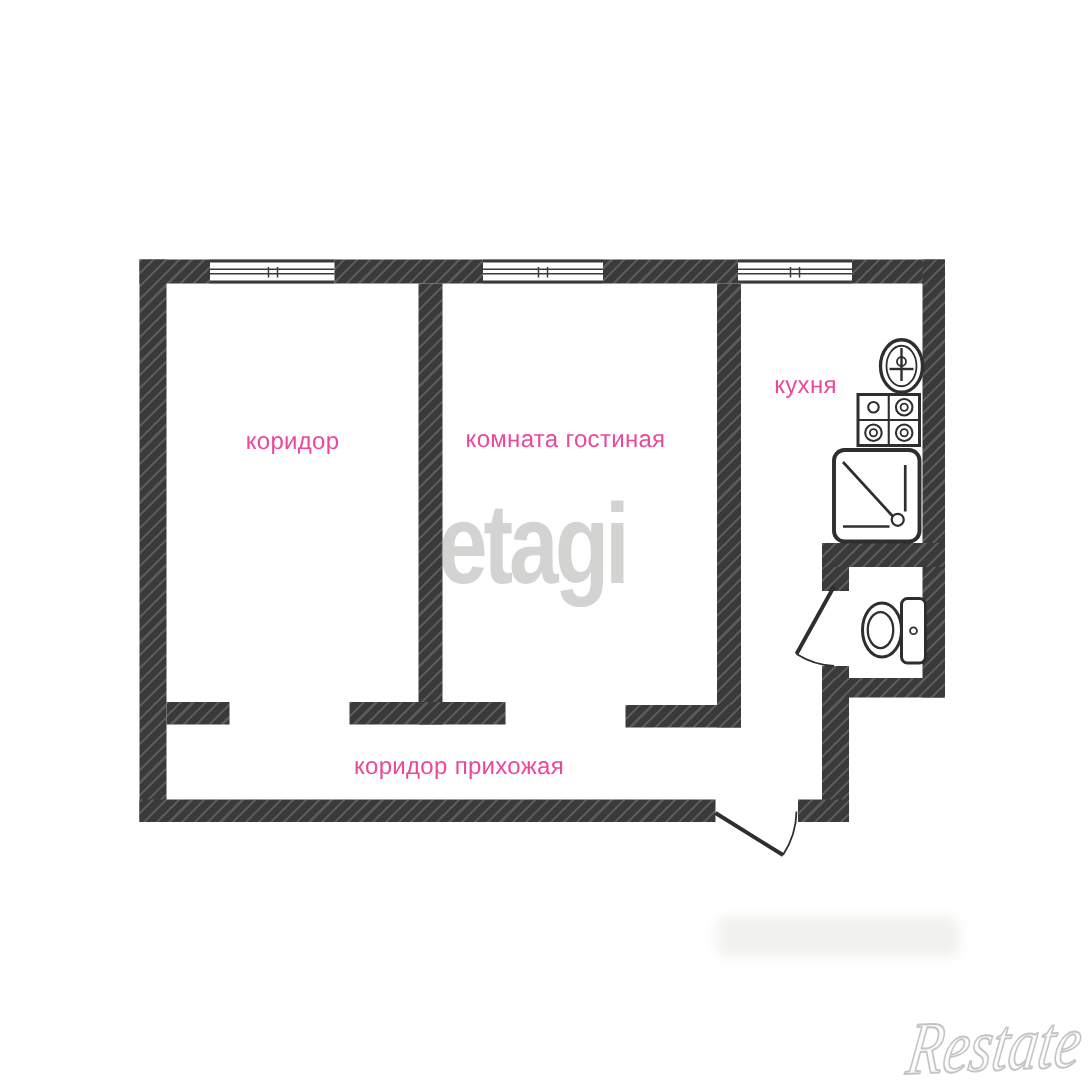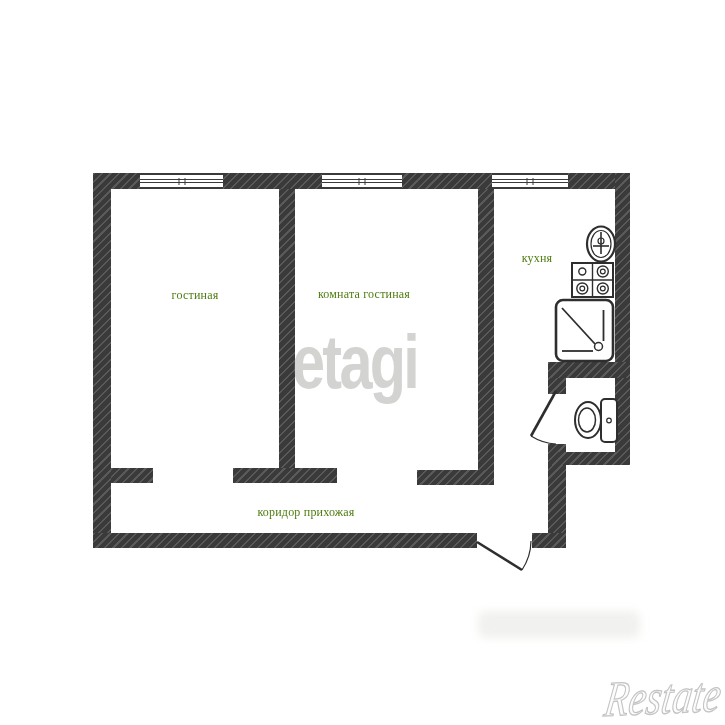--- a/index.html
+++ b/index.html
@@ -22,21 +22,21 @@
   .glz{position:absolute;left:0;right:0;height:1.5px;background:#3a3a3a;}
   .glz.a{top:3.5px}
   .glz.b{top:6.5px}
   .tick{
     position:absolute;top:2.5px;left:50%;transform:translateX(-50%);
     width:7px;height:7px;box-sizing:border-box;
     border-left:1.5px solid #3a3a3a;border-right:1.5px solid #3a3a3a;
   }
   .room-label{
     position:absolute;z-index:4;transform:translate(-50%,-50%);
-    font-size:12px;color:#4d7c0f;white-space:nowrap;letter-spacing:.2px;font-family:Liberation Serif, serif;
+    font-size:16px;color:#ec4899;white-space:nowrap;letter-spacing:.2px;
   }
   #fixtures{position:absolute;left:0;top:0;z-index:3;}
   .wm-etagi{
     position:absolute;left:292px;top:324px;z-index:5;
     font-size:66px;font-weight:700;line-height:1;letter-spacing:-3px;
     color:rgba(150,150,148,0.42);
     transform:scale(0.9,1.15);transform-origin:left top;
     pointer-events:none;
   }
   .wm-restate{
@@ -132,20 +132,20 @@
     <line x1="556" y1="391" x2="531" y2="436" stroke-width="2.6"></line>
     <path d="M531,436 A52,52 0 0 0 556,444" stroke-width="1.2"></path>
   </g>
 
   <g stroke="#2e2e2e" fill="none">
     <line x1="477" y1="542" x2="522" y2="570" stroke-width="2.6"></line>
     <path d="M522,570 A54,54 0 0 0 531,541" stroke-width="1.2"></path>
   </g>
 </svg>
 
-<div class="room-label" style="left:195px;top:295px">гостиная</div>
-<div class="room-label" style="left:364px;top:294px">комната гостиная</div>
+<div class="room-label" style="left:195px;top:295px">коридор</div>
+<div class="room-label" style="left:377px;top:294px">комната гостиная</div>
 <div class="room-label" style="left:537px;top:258px">кухня</div>
 <div class="room-label" style="left:306px;top:512px">коридор прихожая</div>
 
 <div class="wm-etagi">etagi</div>
 <div class="wm-ghost"></div>
 <div class="wm-restate">Restate</div>
 
 </body></html>

